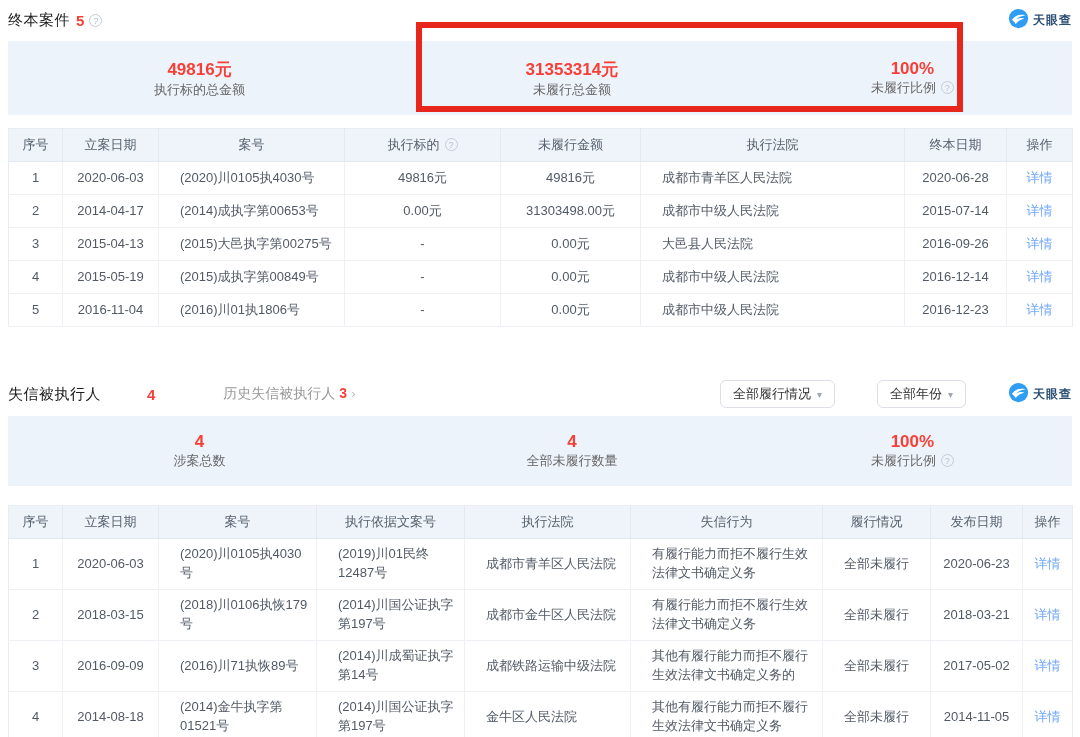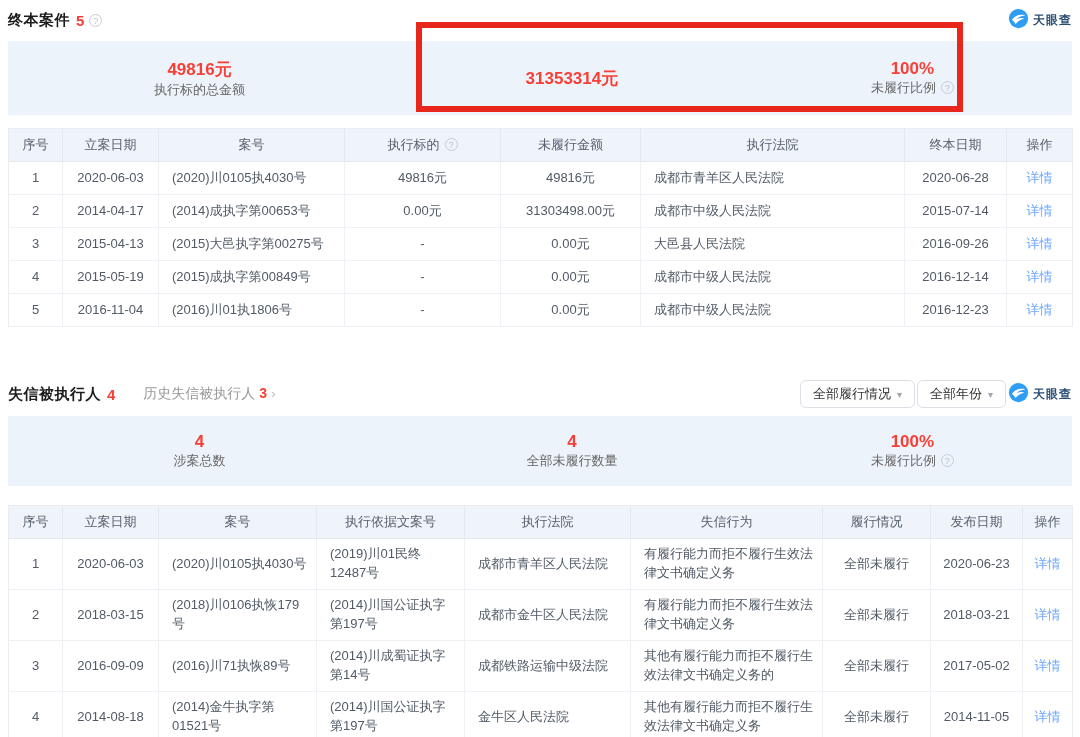--- a/index.html
+++ b/index.html
@@ -2,21 +2,21 @@
 <html><head>
 <meta charset="utf-8">
 <style>
   * { margin:0; padding:0; box-sizing:border-box; }
   html,body { width:1080px; height:737px; overflow:hidden; background:#fff;
     font-family:"Liberation Sans","DejaVu Sans",sans-serif; color:#333; }
   .page { position:relative; width:1080px; height:737px; padding:0 8px; }
 
   
   .sec-head { display:flex; align-items:center; padding-top:8px; }
-  .sec-title { font-size:15px; font-weight:bold; color:#1c1c1c; letter-spacing:.5px; }
+  .sec-title { font-size:15px; font-weight:normal; color:#1c1c1c; letter-spacing:.5px; }
   .sec-count { font-size:15px; font-weight:bold; color:#f73f36; margin-left:6px; }
   .help { display:inline-block; width:13px; height:13px; line-height:12px; text-align:center;
     border:1px solid #c6ccd6; border-radius:50%; color:#b9c0cb; font-size:9px; margin-left:5px;
     vertical-align:1px; }
   .spacer { flex:1; }
 
   
   .logo { display:flex; align-items:center; gap:4px; }
   .logo-text { font-size:12px; font-weight:bold; color:#2a4e73; letter-spacing:1px; }
 
@@ -37,25 +37,25 @@
   th { background:#eff4fa; color:#57606e; font-weight:normal; height:33px;
     border-right:1px solid #e4e9f0; border-bottom:1px solid #e4e9f0; text-align:center; }
   td { color:#515a66; border-right:1px solid #edf0f4; border-bottom:1px solid #edf0f4;
     text-align:center; vertical-align:middle; padding:6px 8px; line-height:1.45; }
   th:last-child, td:last-child { border-right:none; }
   .tbl1 { margin-top:13px; }
   .tbl1 td { height:33px; padding:0 8px; }
   .tbl2 { margin-top:19px; }
   .tbl2 td { height:51px; }
   td.al, th.al { text-align:left; }
-  td.al { padding-left:13px; }
+  td.al { padding-left:21px; }
   .link { color:#6fa7f9; cursor:pointer; text-decoration:none; }
 
   
-  .sec2-head { margin-top:45px; }
+  .sec2-head { margin-top:45px;gap:40px; }
   .hist { font-size:14px; color:#999; margin-left:28px; cursor:pointer; }
   .hist-count { color:#f73f36; font-weight:bold; margin-left:4px; }
   .chev { color:#b5bac2; font-size:13px; margin-left:4px; }
   .dd { display:inline-flex; align-items:center; gap:6px; border:1px solid #dcdfe5;
     border-radius:6px; height:28px; padding:0 12px; font-size:13px; color:#333;
     margin-right:2px; cursor:pointer; background:#fff; }
   .caret { color:#a0a6af; font-size:10px; }
   .banner2 { height:70px; }
 </style>
 </head>
@@ -81,20 +81,21 @@
     </span>
   </div>
 
   <div class="banner">
     <div class="stat stat-1">
       <div class="stat-value">49816元</div>
       <div class="stat-label">执行标的总金额</div>
     </div>
     <div class="stat stat-2">
       <div class="stat-value">31353314元</div>
+      <div class="stat-label">未履行总金额</div>
     </div>
     <div class="stat stat-3">
       <div class="stat-value">100%</div>
       <div class="stat-label"><span>未履行比例</span><span class="help">?</span></div>
     </div>
   </div>
 
   <table class="tbl1">
     <colgroup>
         <col style="width:54px">

